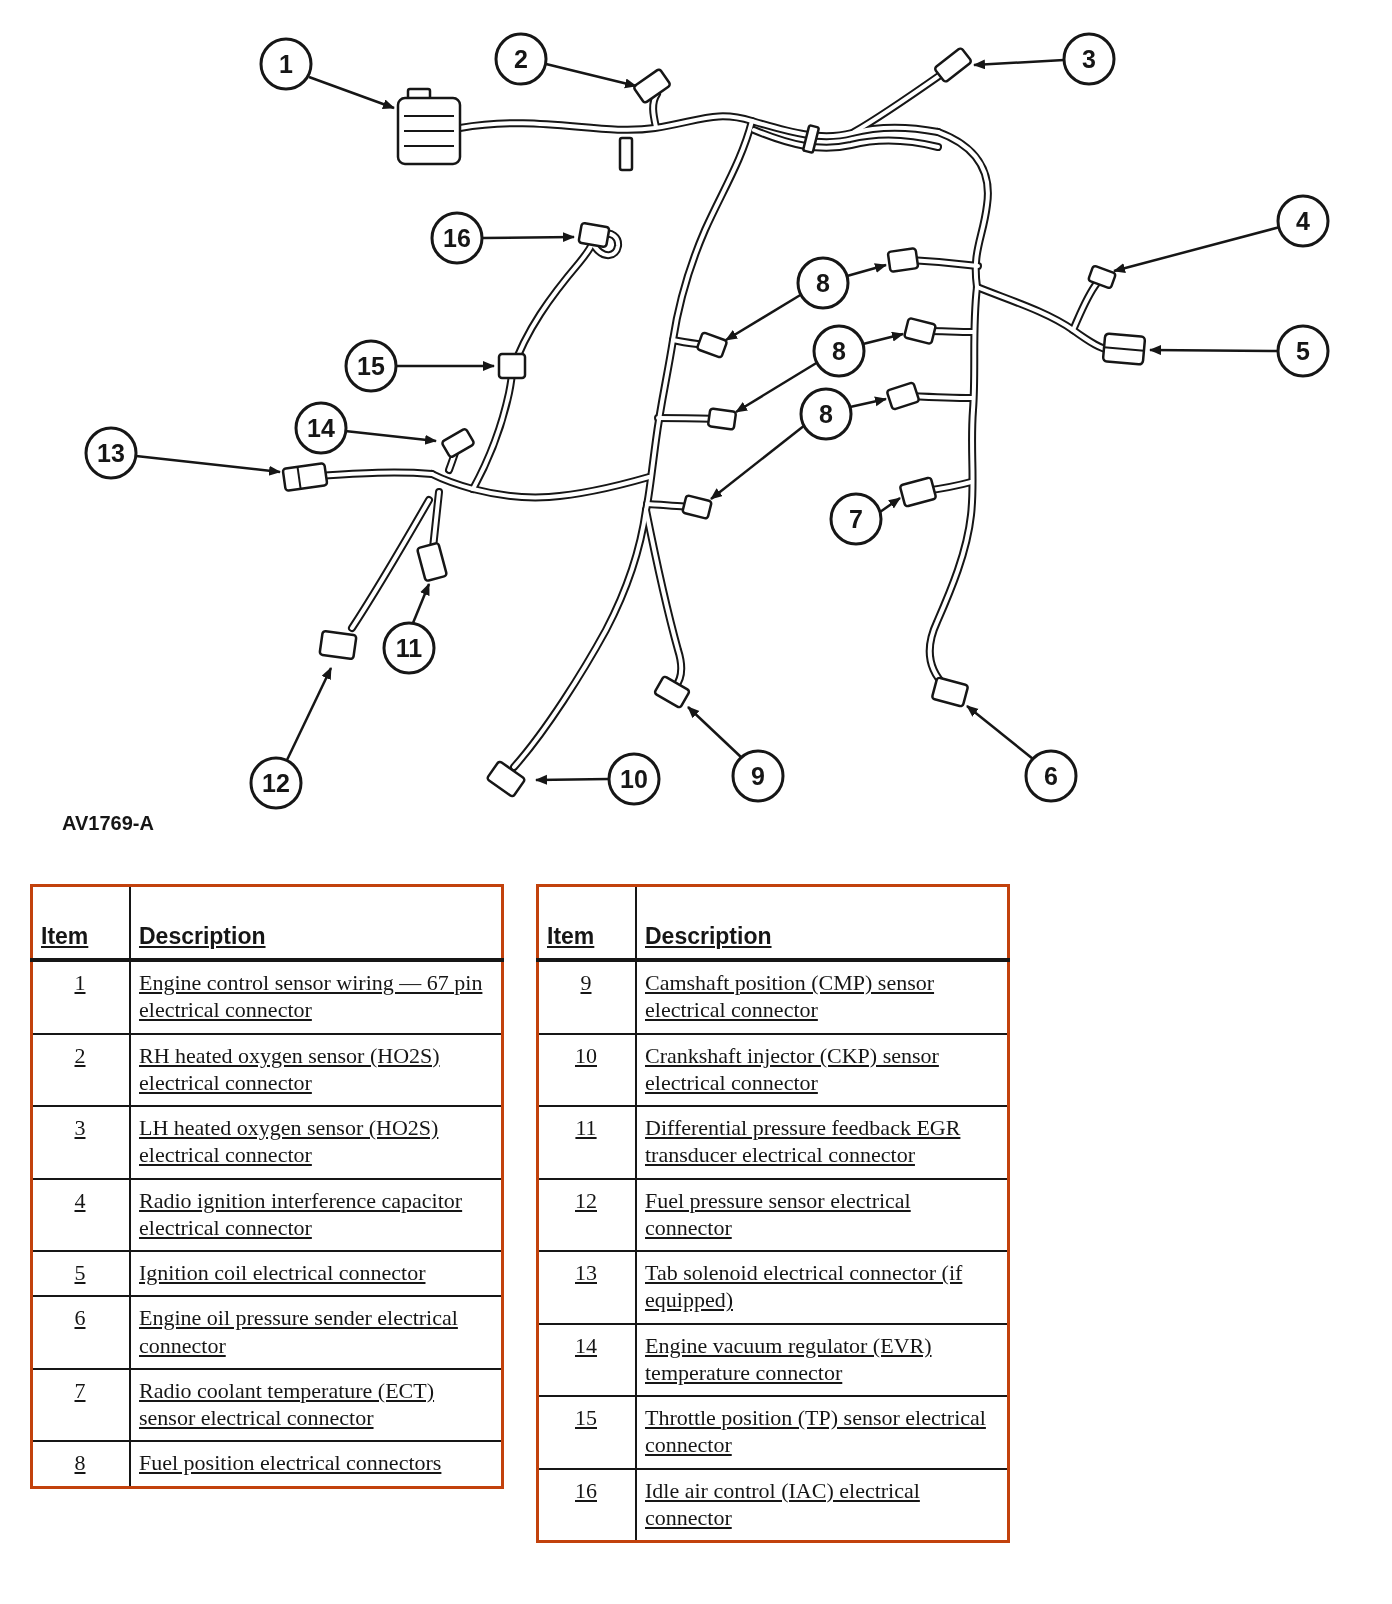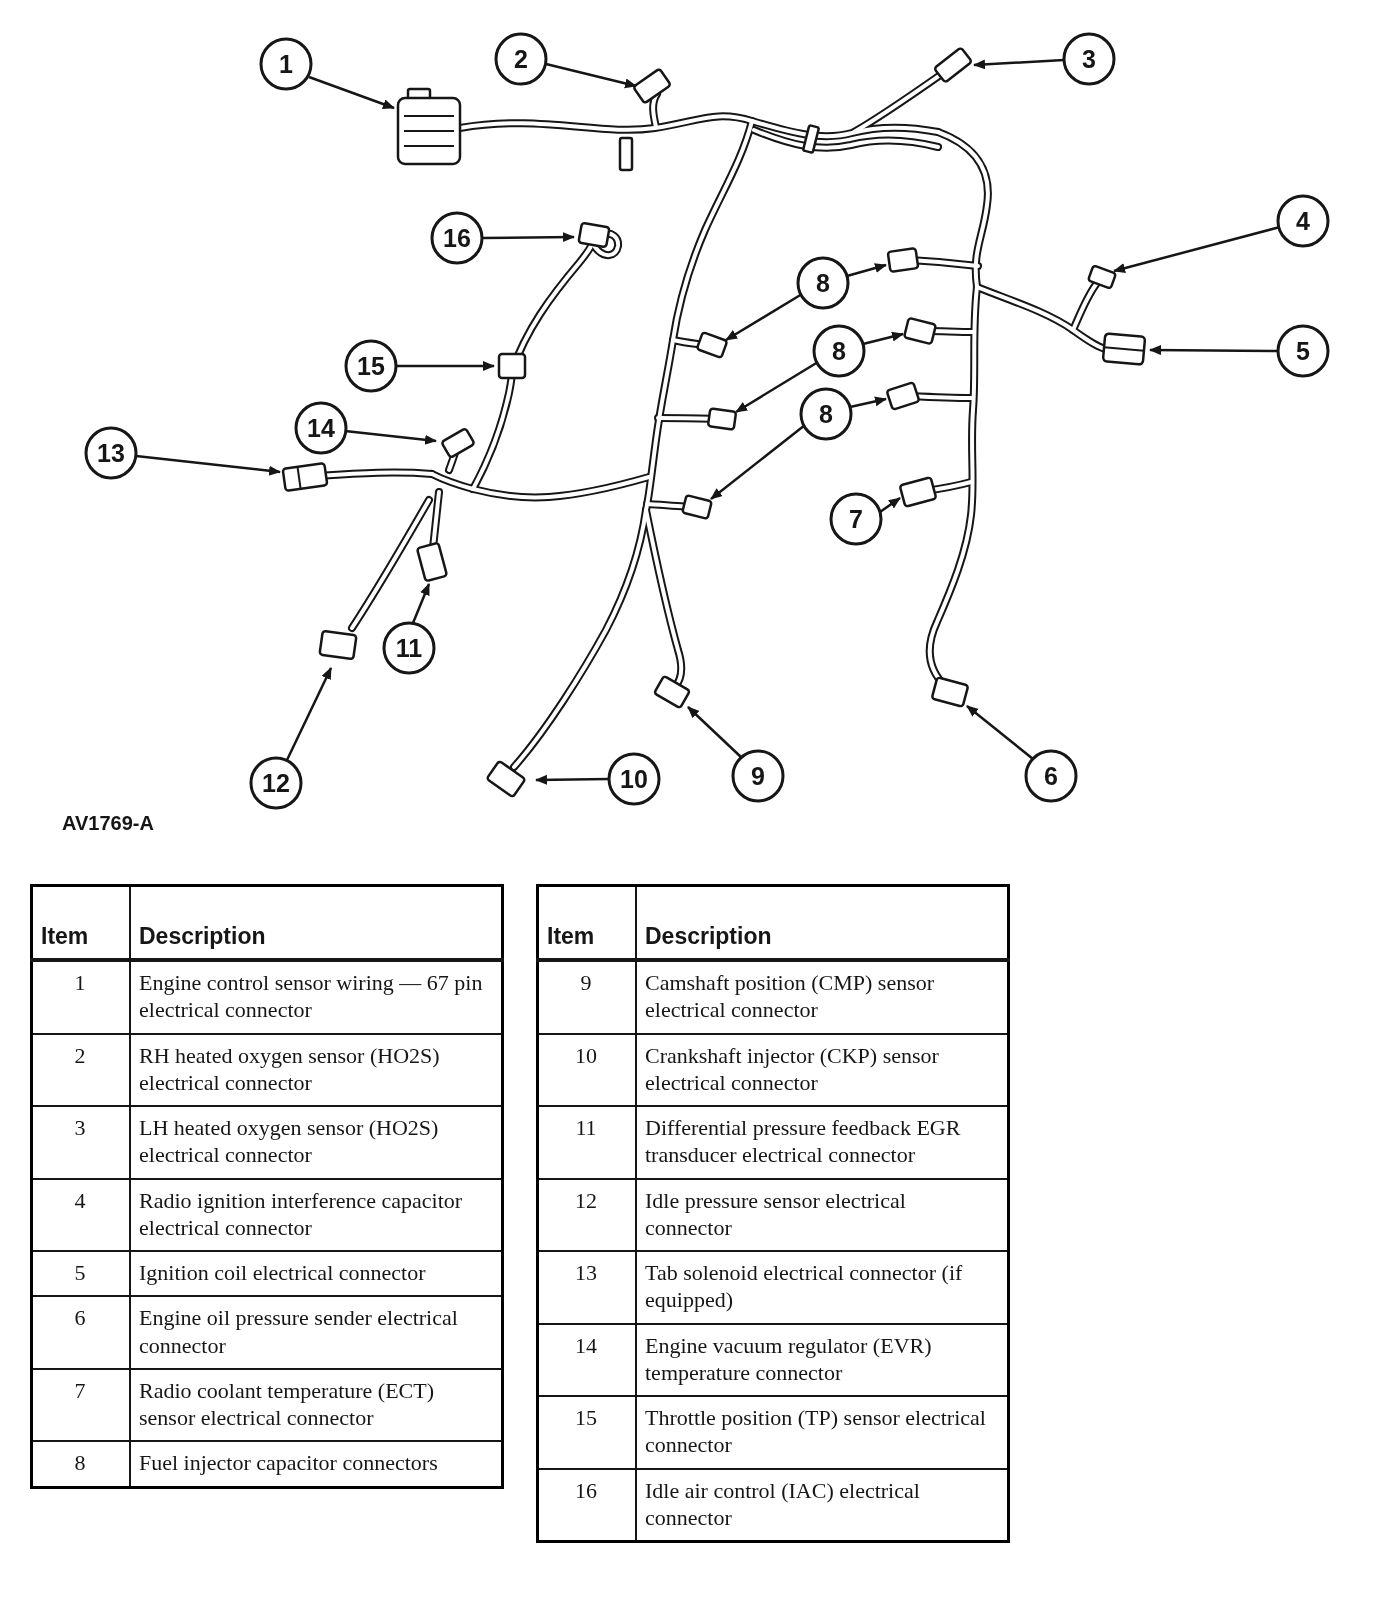--- a/index.html
+++ b/index.html
@@ -11,21 +11,21 @@
   .figcode{font-family:"Liberation Sans",sans-serif;font-size:20px;font-weight:bold;fill:#161616;}
   .callout circle{fill:#ffffff;stroke:#161616;stroke-width:3;}
   .callout text{font-family:"Liberation Sans",sans-serif;font-size:25px;font-weight:bold;fill:#161616;text-anchor:middle;}
   .arrow{stroke:#161616;stroke-width:2.5;fill:none;}
   .connbody{fill:#ffffff;stroke:#161616;stroke-width:2.5;}
   .conn line{stroke:#161616;stroke-width:2;}
   .wire-outer{stroke:#161616;stroke-width:8;fill:none;stroke-linecap:round;stroke-linejoin:round;}
   .wire-inner{stroke:#ffffff;stroke-width:4;fill:none;stroke-linecap:round;stroke-linejoin:round;}
 
   .tables{position:absolute;top:884px;left:30px;display:flex;gap:32px;align-items:flex-start;}
-  table.parts{border-collapse:collapse;border:3px solid #000000;background:#fff;}
+  table.parts{border-collapse:collapse;border:3px solid #c2410c;background:#fff;text-decoration:underline;}
   table.parts th{
     font-family:"Liberation Sans",sans-serif;font-size:23px;font-weight:bold;
     text-align:left;vertical-align:bottom;
     padding:36px 10px 8px 8px;
     border:2px solid #161616;border-bottom:4px solid #161616;
   }
   table.parts td{
     border:2px solid #161616;font-size:22px;line-height:1.24;
     padding:7px 10px 9px 8px;vertical-align:top;
   }
@@ -282,21 +282,21 @@
       <tr>
         <td class="item">6</td>
         <td class="desc">Engine oil pressure sender electrical connector</td>
       </tr>
       <tr>
         <td class="item">7</td>
         <td class="desc">Radio coolant temperature (ECT) sensor electrical connector</td>
       </tr>
       <tr>
         <td class="item">8</td>
-        <td class="desc">Fuel injector capacitor connectors</td>
+        <td class="desc">Fuel position electrical connectors</td>
       </tr>
     </tbody>
   </table>
 
   <table class="parts">
     <thead>
       <tr>
         <th class="item">Item</th>
         <th class="desc">Description</th>
       </tr>
@@ -309,21 +309,21 @@
       <tr>
         <td class="item">10</td>
         <td class="desc">Crankshaft injector (CKP) sensor electrical connector</td>
       </tr>
       <tr>
         <td class="item">11</td>
         <td class="desc">Differential pressure feedback EGR transducer electrical connector</td>
       </tr>
       <tr>
         <td class="item">12</td>
-        <td class="desc">Idle pressure sensor electrical connector</td>
+        <td class="desc">Fuel pressure sensor electrical connector</td>
       </tr>
       <tr>
         <td class="item">13</td>
         <td class="desc">Tab solenoid electrical connector (if equipped)</td>
       </tr>
       <tr>
         <td class="item">14</td>
         <td class="desc">Engine vacuum regulator (EVR) temperature connector</td>
       </tr>
       <tr>

